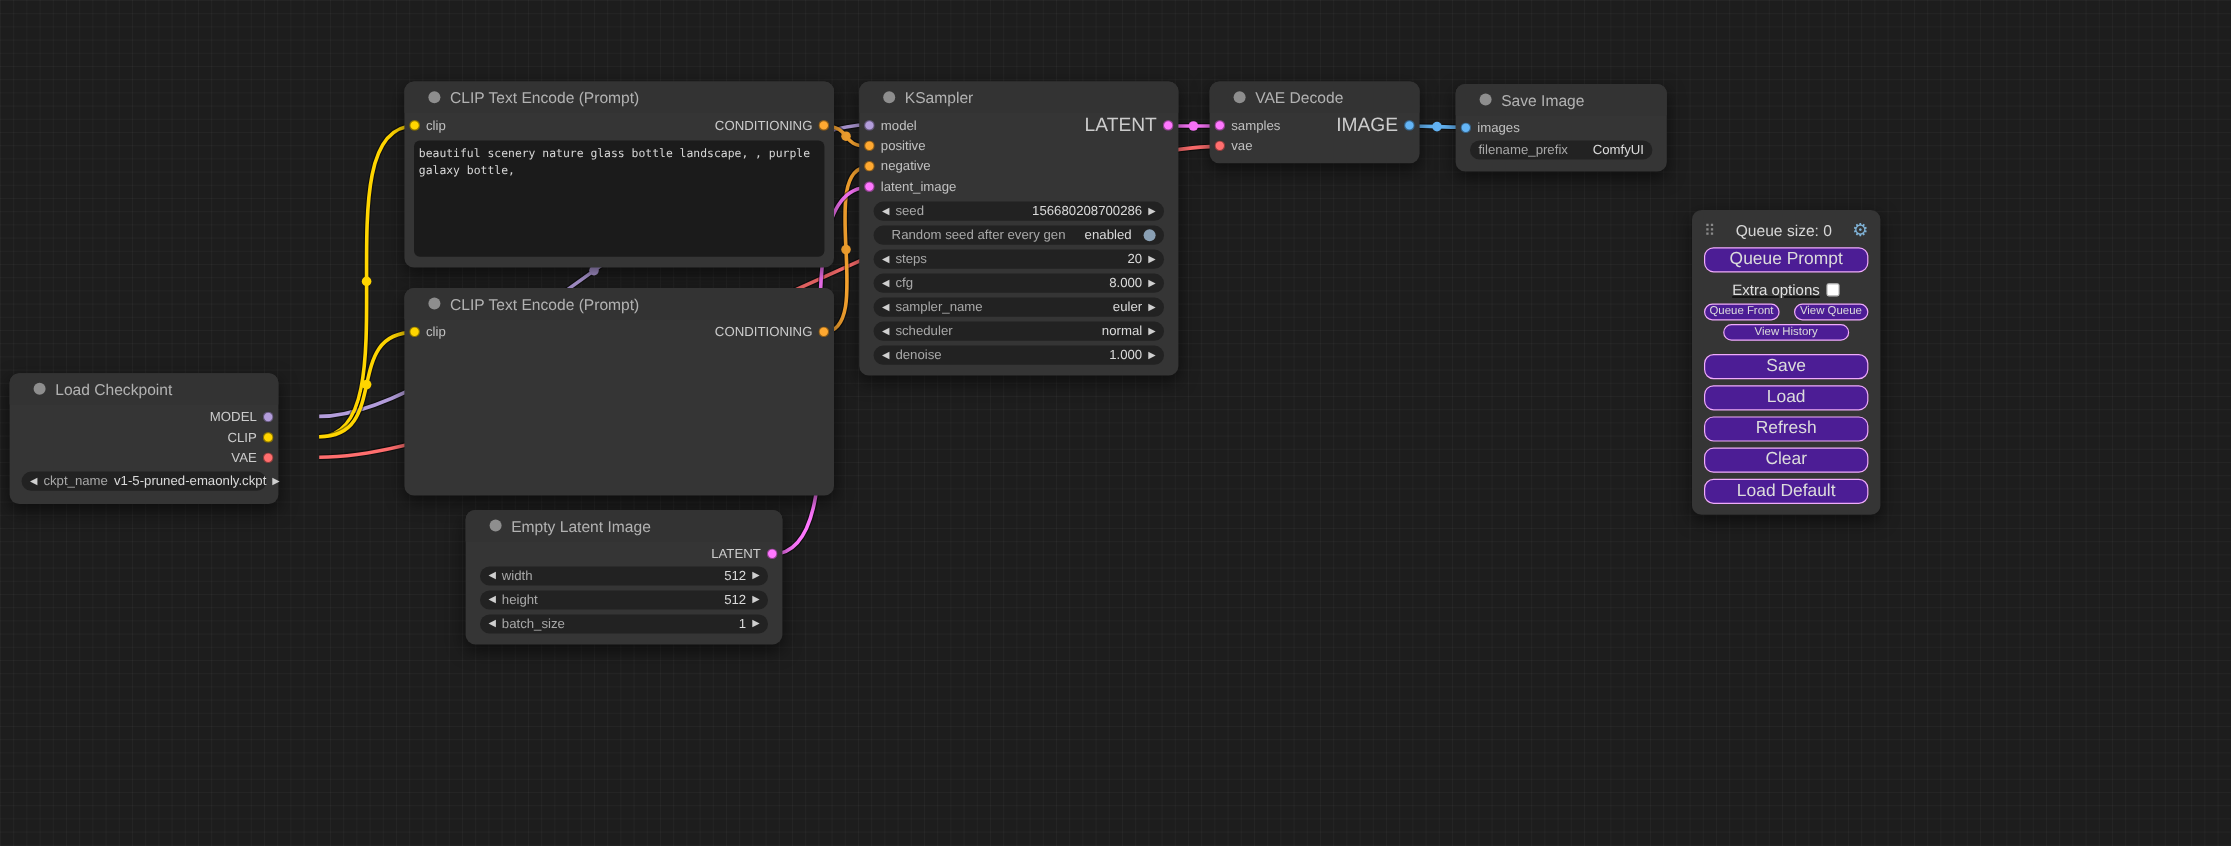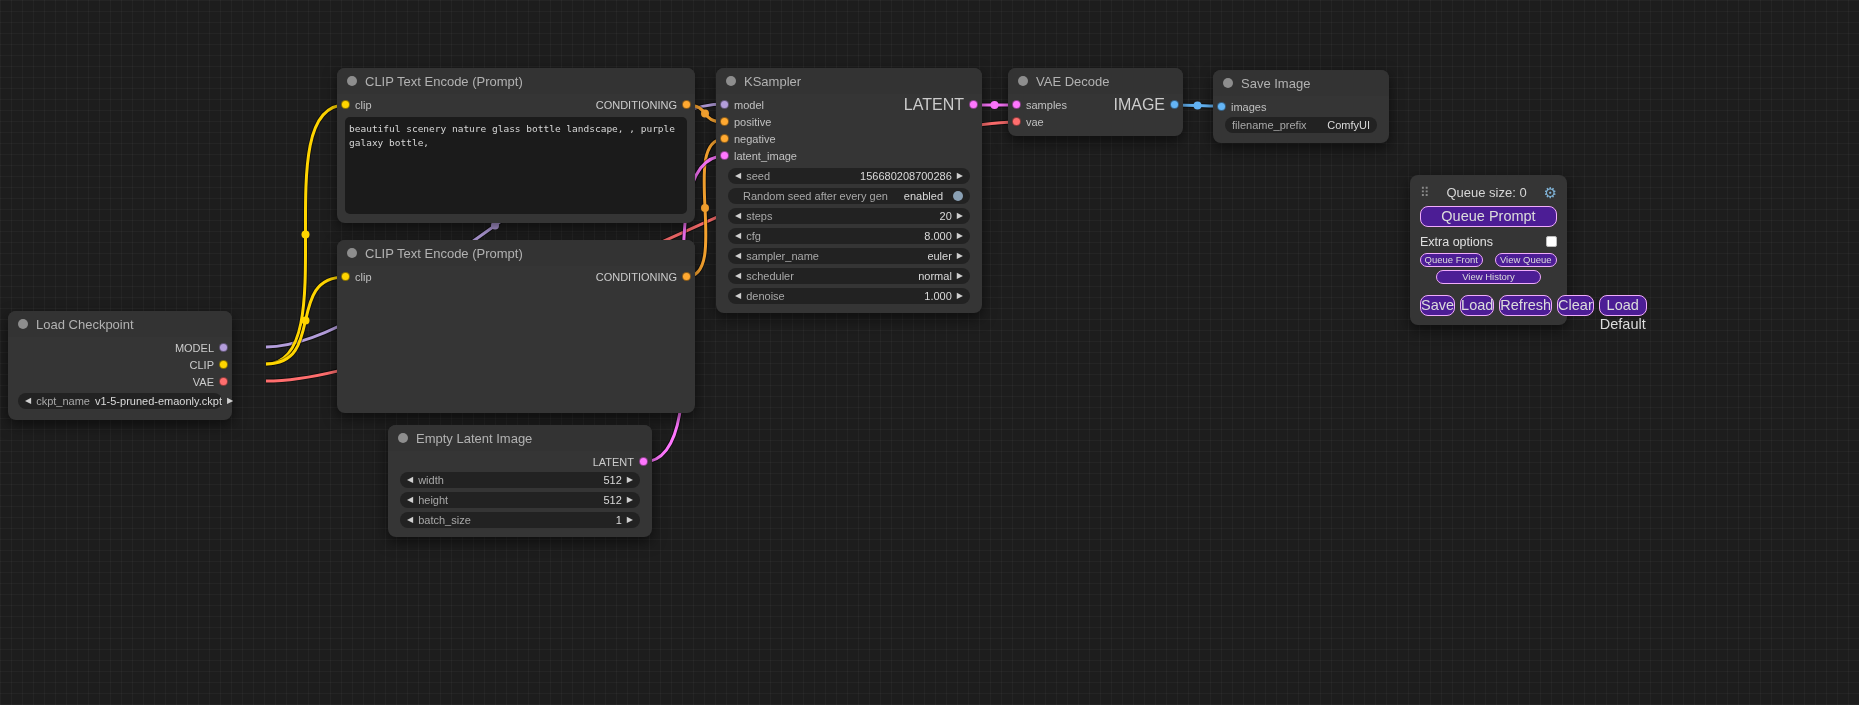--- a/index.html
+++ b/index.html
@@ -11,21 +11,21 @@
       linear-gradient(rgba(255,255,255,0.03) 1px, transparent 1px),
       linear-gradient(90deg, rgba(255,255,255,0.03) 1px, transparent 1px);
     background-size:11px 11px;
   }
   #wires{position:absolute;left:0;top:0;z-index:1;}
   .node{
     position:absolute;background:#353535;border-radius:8px;z-index:2;
     box-shadow:0 5px 14px rgba(0,0,0,.55);color:#bdbdbd;
   }
   .node-title{
-    height:26px;display:flex;align-items:center;gap:8px;padding:0 10px;
+    height:26px;display:flex;align-items:center;gap:8px;padding:0 20px;
     font-size:13px;color:#b2b2b2;background:#333333;border-radius:8px 8px 0 0;
   }
   .tdot{width:10px;height:10px;border-radius:50%;background:#8e8e8e;flex:0 0 auto;}
   .node-body{position:relative;padding-top:2px;}
   .srow{height:17px;display:flex;align-items:center;padding:0 4px;font-size:11px;}
   .srow.between{justify-content:space-between;}
   .srow.right{justify-content:flex-end;}
   .in-slot,.out-slot{display:flex;align-items:center;gap:5px;height:17px;}
   .dot{width:9px;height:9px;border-radius:50%;border:1px solid rgba(0,0,0,.45);box-sizing:border-box;flex:0 0 auto;}
   .in-label{color:#c0c0c0;}
@@ -56,27 +56,27 @@
   .qp-header{display:flex;align-items:center;height:18px;}
   .drag-handle{color:#8a8a8a;font-size:13px;line-height:1;flex:0 0 auto;}
   .qp-title{flex:1;text-align:center;font-size:13px;color:#d6d6d6;}
   .gear{font-size:15px;line-height:1;flex:0 0 auto;}
   .btn{
     background:#4c1d95;border:1px solid #f0abfc;border-radius:8px;color:#dcdcdc;
     font-family:"Liberation Sans",sans-serif;text-align:center;padding:0;display:block;width:100%;
   }
   .btn-lg{height:21px;font-size:14.5px;line-height:19px;}
   .btn-sm{height:14px;font-size:9.5px;line-height:12px;border-radius:7px;}
-  .qp-extra{display:flex;align-items:center;justify-content:space-between;gap:6px;margin-top:7px;height:15px;}
+  .qp-extra{display:flex;align-items:center;justify-content:center;gap:6px;margin-top:7px;height:15px;text-decoration:underline;}
   .qp-extra-label{font-size:12.5px;color:#e0e0e0;}
   .checkbox{width:11px;height:11px;background:#ffffff;border:1px solid #bbbbbb;border-radius:2px;box-sizing:border-box;}
   .qp-smallrow{display:flex;gap:12px;margin-top:4px;}
   .qp-smallrow .btn{flex:1;}
   .view-history-wrap{margin:3px auto 0 auto;width:76%;}
-  .qp-mainbtns{display:flex;gap:5px;margin-top:11px;}
+  .qp-mainbtns{display:flex;flex-direction:column;gap:5px;margin-top:11px;}
 </style>
 </head>
 <body>
 
 <svg id="wires" width="1859" height="705">
     <path d="M 266 347 C 386 347 604 104 724 104" fill="none" stroke="rgba(0,0,0,0.45)" stroke-width="5"></path>
     <path d="M 266 347 C 386 347 604 104 724 104" fill="none" stroke="#B39DDB" stroke-width="3"></path>
     <circle cx="495" cy="225.5" r="4" fill="#B39DDB"></circle>
     <path d="M 266 364 C 346 364 265 105 345 105" fill="none" stroke="rgba(0,0,0,0.45)" stroke-width="5"></path>
     <path d="M 266 364 C 346 364 265 105 345 105" fill="none" stroke="#FFD500" stroke-width="3"></path>

